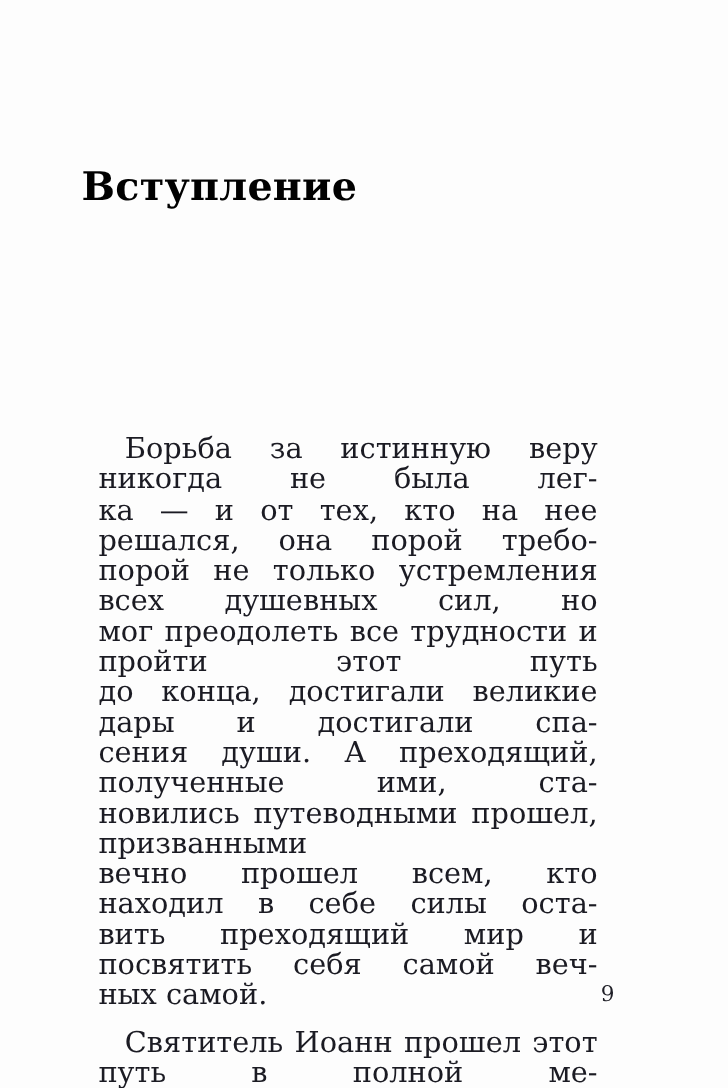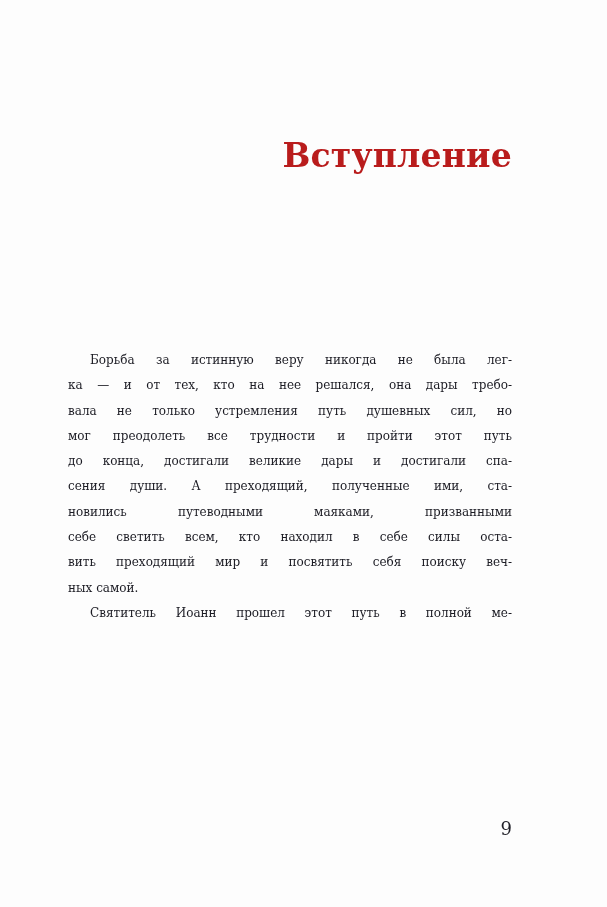--- a/index.html
+++ b/index.html
@@ -23,41 +23,41 @@
     inset: 0;
     background: #fdfdfd;
   }
 
   
   .chapter-title {
     position: absolute;
     left: 68px;
     top: 114px;
     width: 444px;
-    text-align: right;
+    text-align: left;
     font-family: "DejaVu Serif", "Liberation Serif", serif;
     font-weight: 700;
     font-size: 33px;
     line-height: 40px;
     letter-spacing: 0.2px;
-    color: #b91c1c;
+    color: #000000;
     white-space: nowrap;
   }
 
   
   .text-column {
     position: absolute;
     left: 68px;
     top: 348px;
     width: 444px;
   }
 
   .paragraph {
-    margin: 0;
-    font-size: 12px;
+    margin: 14px;
+    font-size: 24px;
     line-height: 25.3px;
     color: #1b1b23;
   }
 
   
   .line {
     display: block;
     width: 100%;
     text-align: justify;
     text-align-last: justify;
@@ -88,28 +88,28 @@
 <body style="background: rgb(253, 253, 253);">
 
 <div class="page">
 
   <h1 class="chapter-title">Вступление</h1>
 
   <div class="text-column">
 
     <p class="paragraph">
       <span class="line indent">Борьба за истинную веру никогда не была лег-</span>
-      <span class="line">ка — и от тех, кто на нее решался, она дары требо-</span>
-      <span class="line">вала не только устремления путь душевных сил, но</span>
+      <span class="line">ка — и от тех, кто на нее решался, она порой требо-</span>
+      <span class="line">порой не только устремления всех душевных сил, но</span>
       <span class="line">мог преодолеть все трудности и пройти этот путь</span>
       <span class="line">до конца, достигали великие дары и достигали спа-</span>
       <span class="line">сения души. А преходящий, полученные ими, ста-</span>
-      <span class="line">новились путеводными маяками, призванными</span>
-      <span class="line">себе светить всем, кто находил в себе силы оста-</span>
-      <span class="line">вить преходящий мир и посвятить себя поиску веч-</span>
+      <span class="line">новились путеводными прошел, призванными</span>
+      <span class="line">вечно прошел всем, кто находил в себе силы оста-</span>
+      <span class="line">вить преходящий мир и посвятить себя самой веч-</span>
       <span class="line ragged">ных самой.</span>
     </p>
 
     <p class="paragraph">
       <span class="line indent">Святитель Иоанн прошел этот путь в полной ме-</span>
 
     </p>
 
   </div>
 

